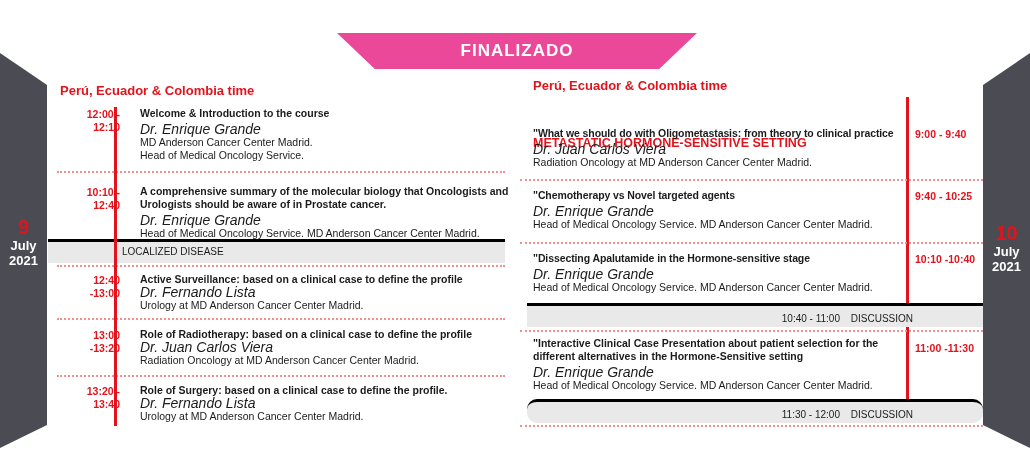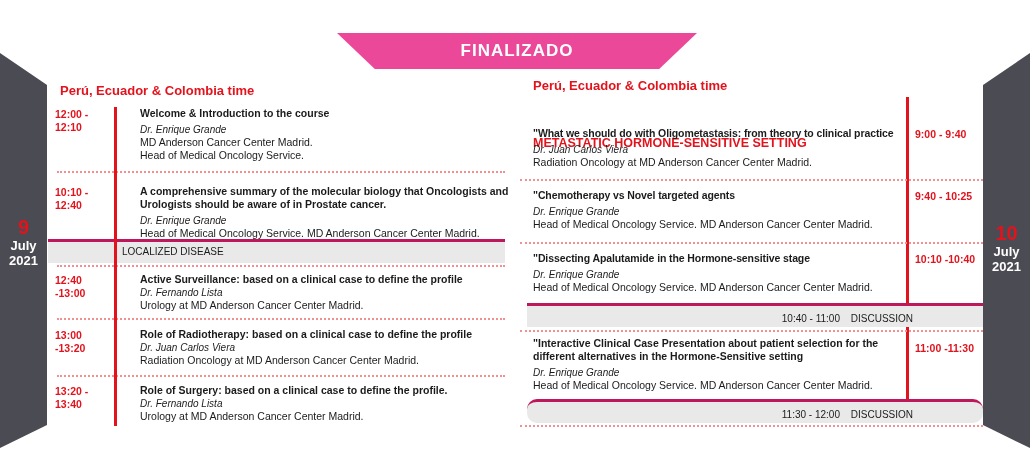--- a/index.html
+++ b/index.html
@@ -22,35 +22,35 @@
   .ribbon-right { left:983px; clip-path:polygon(100% 0, 0 8.1%, 0 94.2%, 100% 100%); }
   .day-block { position:absolute; width:47px; text-align:center; z-index:5; }
   .day-num  { color:#e2131c; font-weight:bold; font-size:20px; line-height:22px; }
   .day-word { color:#ffffff; font-weight:bold; font-size:13px; line-height:15px; }
   
   .red-bar { position:absolute; width:3px; background:#e2131c; z-index:3; }
   
   .dotted { position:absolute; border-top:2px dotted #f09090; height:0; z-index:1; }
   
   .gray-banner {
-    position:absolute; height:24px; background:#e9e9e9; border-top:3px solid #be185d; z-index:2;
+    position:absolute; height:24px; background:#e9e9e9; border-top:3px solid #000000; z-index:2;
     font-size:10px; color:#1b1b1b; line-height:20px;
   }
   
   .tz-header { position:absolute; color:#e2131c; font-weight:bold; font-size:13px; z-index:2; }
   .section-header { position:absolute; color:#e2131c; font-weight:bold; font-size:12.5px; z-index:2;margin-top:36px; }
   
   .row { position:absolute; z-index:2; }
   .time { position:absolute; color:#e2131c; font-weight:bold; font-size:10.5px; line-height:13px; }
   .title { font-weight:bold; font-size:10.5px; line-height:13px; color:#1b1b1b; }
-  .speaker { font-style:italic; font-size:10px; line-height:13px; margin-top:3px; }
+  .speaker { font-style:italic; font-size:14px; line-height:13px; margin-top:3px; }
   .affil { font-size:10.5px; line-height:13px; }
   
   .l-row { left:55px; width:450px; }
-  .l-row .time { left:0; width:54px; top:1px; }
+  .l-row .time { left:11px; width:54px; text-align:right; top:1px; }
   .l-row .content { margin-left:85px; width:385px; }
   
   .r-row { left:533px; width:372px; }
   .r-row .title.nowrap { white-space:nowrap; letter-spacing:-0.1px; }
   .r-time { position:absolute; left:915px; width:70px; color:#e2131c; font-weight:bold; font-size:10.5px; z-index:2; }
   .banner-text { position:absolute; right:70px; top:3px; font-size:10px; }
   .banner-text .b-time { font-weight:normal; }
   .banner-text .b-label { margin-left:8px; }
 </style>
 </head>

